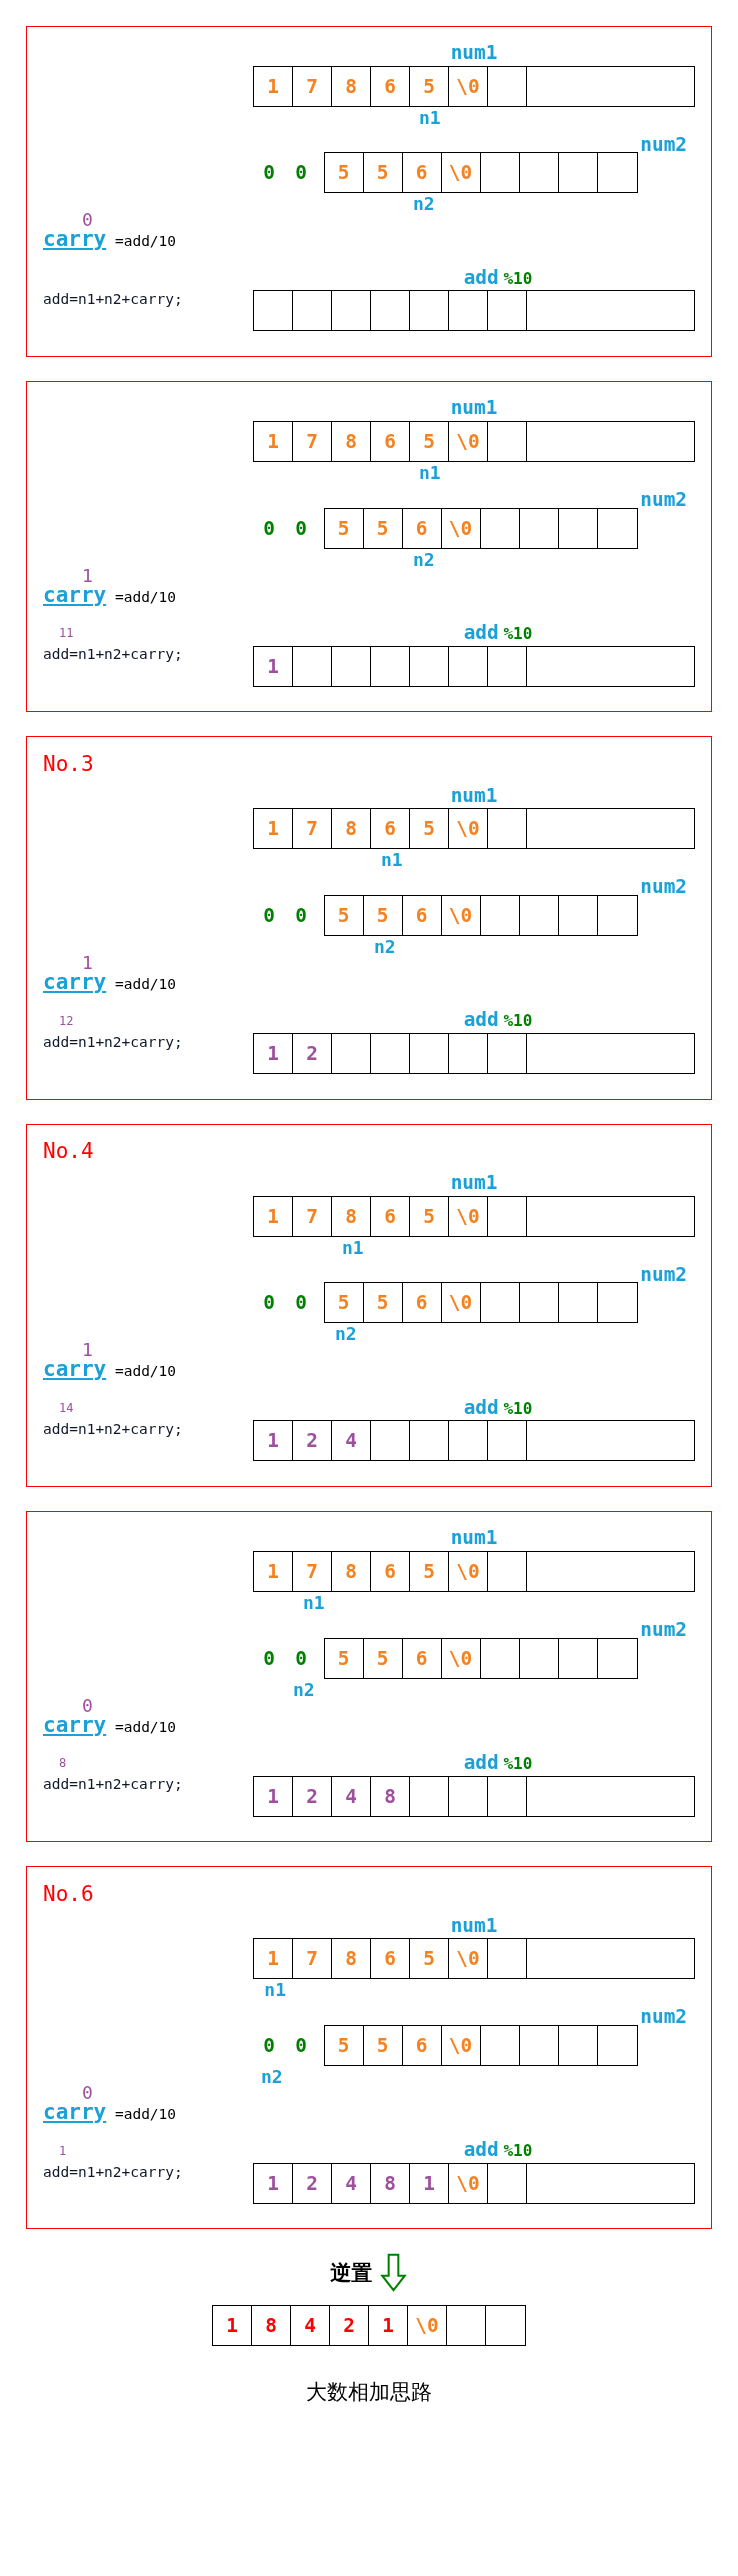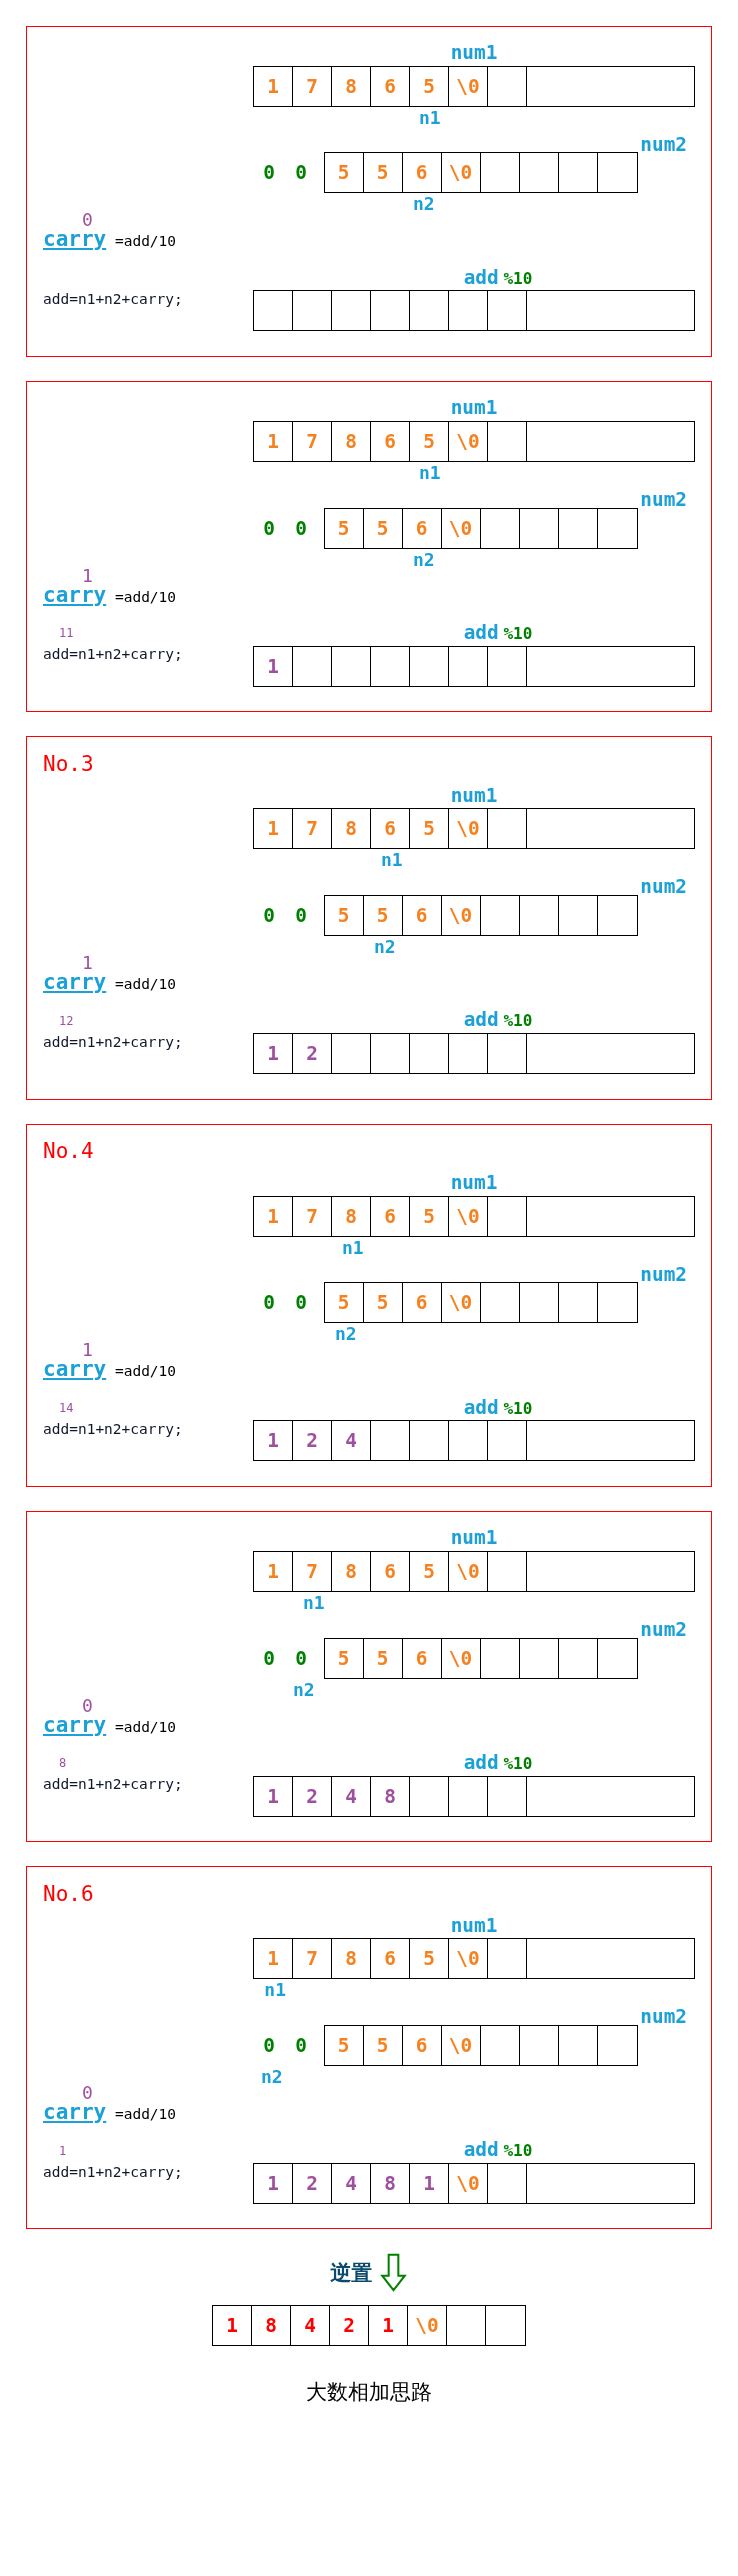--- a/index.html
+++ b/index.html
@@ -125,21 +125,21 @@
     font-size: 18px;
     font-weight: bold;
   }
   .ptr-row { height: 19.4px; position: relative; }
   .final-section {
     width: 686px;
     margin: 16px auto 0 auto;
     text-align: center;
   }
   .reverse-label {
-    color: #0c4a6e;
+    color: #000000;
     font-size: 21px;
     font-weight: bold;
     display: inline-flex;
     align-items: center;
     gap: 6.5px;
     margin-bottom: 8px;
   }
   .arrow-down {
     display: inline-block;
     position: relative;

